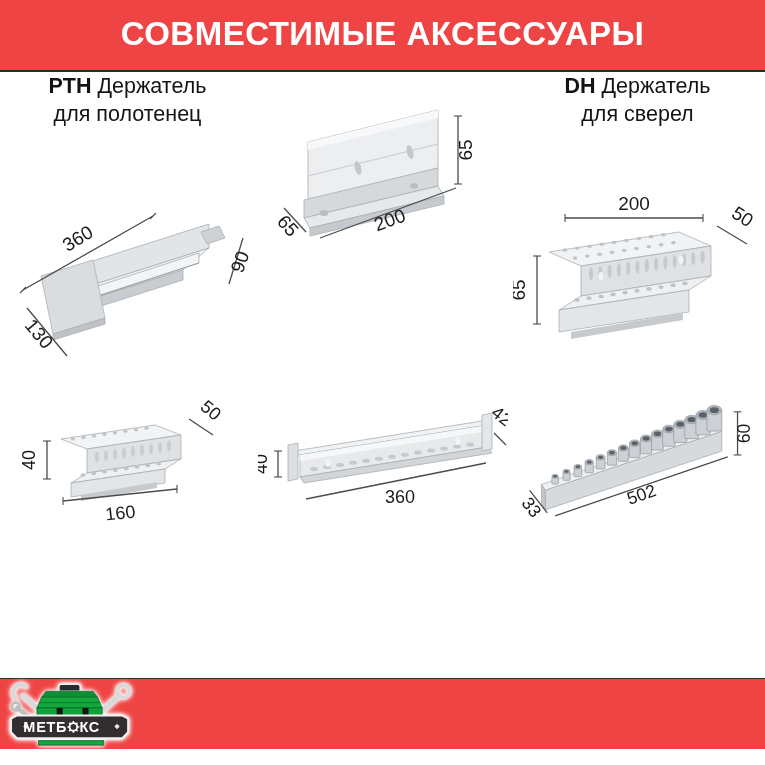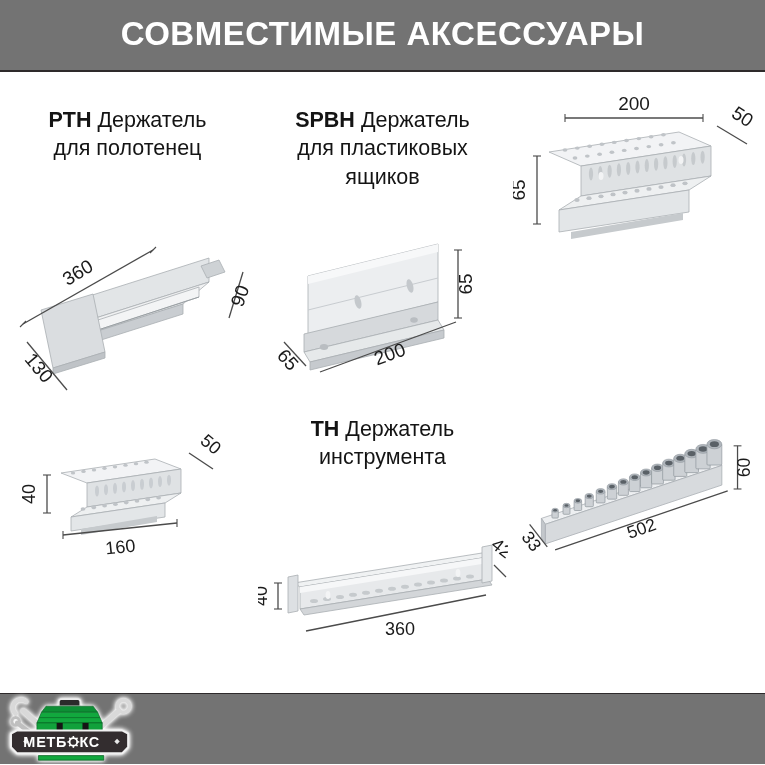--- a/index.html
+++ b/index.html
@@ -1,31 +1,31 @@
 <!DOCTYPE html>
 <html><head>
 <meta charset="utf-8">
 <style>
   html,body{margin:0;padding:0;background:#fff;}
   .canvas{position:relative;width:765px;height:765px;background:#ffffff;overflow:hidden;
           font-family:"Liberation Sans",sans-serif;margin:0 auto;}
   
-  .bar{position:absolute;left:0;right:0;background:#737373;}
+  .bar{position:absolute;left:0;right:0;background:#ef4444;}
   .bar.top{top:0;height:70px;border-bottom:2px solid #2e2a2b;}
-  .bar.bottom{bottom:1px;height:70px;border-top:1px solid #2e2a2b;padding-left:36px;}
+  .bar.bottom{bottom:16px;height:70px;border-top:1px solid #2e2a2b;padding-left:36px;}
   .title{width:100%;text-align:center;line-height:68px;color:#ffffff;font-size:33px;
          font-weight:800;letter-spacing:.5px;white-space:nowrap;}
   
   .rows{position:absolute;top:72px;left:0;right:0;}
   .prow{display:grid;grid-template-columns:repeat(3,255px);}
   .cell{display:flex;flex-direction:column;align-items:center;}
   .phead{text-align:center;font-size:21.5px;line-height:1.32;color:#141414;}
   .pcode{font-weight:800;}
   .pname{white-space:pre-line;}
-  .r1 .phead{padding-top:34px;height:100px;}
+  .r1 .phead{height:100px;}
   .r2 .phead{padding-top:14px;height:84px;}
   .w230{max-width:230px}.w245{max-width:245px}.w220{max-width:220px}
   .w175{max-width:175px}.w250{max-width:250px}
   svg.pimg{display:block;}
   
   .p{stroke:#a9aeb3;stroke-width:.8;}
   .dim{stroke:#4b4b4b;stroke-width:1.3;fill:none;}
   .tick{stroke:#4b4b4b;stroke-width:1.1;}
   text.dt{font-family:"Liberation Sans",sans-serif;font-size:19px;fill:#1a1a1a;text-anchor:middle;}
   text.dt2{font-family:"Liberation Sans",sans-serif;font-size:18px;fill:#1a1a1a;text-anchor:middle;}
@@ -72,26 +72,20 @@
             <text class="dt" x="78" y="72" transform="rotate(-31 78 72)">360</text>
             <line class="dim" x1="240" y1="66" x2="226" y2="112"></line>
             <text class="dt" x="243" y="92" transform="rotate(-70 243 92)">90</text>
             <line class="dim" x1="24" y1="136" x2="64" y2="184"></line>
             <text class="dt" x="31" y="166" transform="rotate(50 31 166)">130</text>
           </g>
         </svg>
       </div>
 
       <div class="cell">
-        <div class="phead w245">
-          <span class="pcode">SPBH</span>
-          <span class="pname">Держатель
-для пластиковых
-ящиков</span>
-        </div>
         <svg class="pimg" width="250" height="195" viewBox="0 0 250 195">
           <g>
             <polygon class="p" points="50,70 180,38 180,96 50,128" fill="#eceef0"></polygon>
             <polygon points="50,70 180,38 180,46 50,78" fill="#f7f8f9"></polygon>
             <line x1="50" y1="104" x2="180" y2="72" stroke="#c8ccd0" stroke-width="1"></line>
             <polygon class="p" points="46,128 180,96 180,114 46,146" fill="#d6d9dc"></polygon>
             <polygon class="p" points="46,146 180,114 186,124 52,156" fill="#e6e9ea"></polygon>
             <polygon class="p" points="52,156 186,124 186,132 52,164" fill="#c6cace"></polygon>
             <ellipse cx="100" cy="96" rx="3.2" ry="7" transform="rotate(-14 100 96)" fill="#c4c8cc"></ellipse>
             <ellipse cx="152" cy="80" rx="3.2" ry="7" transform="rotate(-14 152 80)" fill="#c4c8cc"></ellipse>
@@ -105,20 +99,25 @@
             <text class="dt" x="214" y="78" transform="rotate(-90 214 78)">65</text>
             <line class="dim" x1="62" y1="166" x2="198" y2="116"></line>
             <text class="dt" x="134" y="154" transform="rotate(-20 134 154)">200</text>
             <line class="dim" x1="26" y1="136" x2="48" y2="160"></line>
             <text class="dt" x="25" y="158" transform="rotate(48 25 158)">65</text>
           </g>
         </svg>
       </div>
 
       <div class="cell">
+        <div class="phead w220">
+          <span class="pcode">DH</span>
+          <span class="pname">Держатель
+для сверел</span>
+        </div>
         <svg class="pimg" width="250" height="195" viewBox="0 0 250 195">
           <g>
             <polygon class="p" points="36,80 166,60 198,74 68,94" fill="#f2f3f5"></polygon>
             <g>
                 <ellipse cx="52" cy="78" rx="2.4" ry="1.7" fill="#c0c4c8"></ellipse>
                 <ellipse cx="64.3" cy="76.1" rx="2.4" ry="1.7" fill="#c0c4c8"></ellipse>
                 <ellipse cx="76.6" cy="74.2" rx="2.4" ry="1.7" fill="#c0c4c8"></ellipse>
                 <ellipse cx="88.9" cy="72.3" rx="2.4" ry="1.7" fill="#c0c4c8"></ellipse>
                 <ellipse cx="101.2" cy="70.4" rx="2.4" ry="1.7" fill="#c0c4c8"></ellipse>
                 <ellipse cx="113.5" cy="68.5" rx="2.4" ry="1.7" fill="#c0c4c8"></ellipse>
@@ -239,25 +238,20 @@
             <text class="dt2" x="32" y="93" transform="rotate(-90 32 93)">40</text>
             <line class="dim" x1="60" y1="134" x2="174" y2="122"></line>
             <line class="tick" x1="60" y1="130" x2="60" y2="138"></line>
             <line class="tick" x1="174" y1="118" x2="174" y2="126"></line>
             <text class="dt2" x="118" y="152" transform="rotate(-6 118 152)">160</text>
           </g>
         </svg>
       </div>
 
       <div class="cell">
-        <div class="phead w220">
-          <span class="pcode">TH</span>
-          <span class="pname">Держатель
-инструмента</span>
-        </div>
         <svg class="pimg" width="250" height="168" viewBox="0 0 250 168">
           <g>
             <polygon class="p" points="36,84 224,54 230,58 42,88" fill="#f0f2f3"></polygon>
             <polygon class="p" points="42,88 230,58 230,80 42,110" fill="#e7e9eb"></polygon>
             <polygon points="42,88 230,58 230,64 42,94" fill="#f6f7f8"></polygon>
             <g>
                 <ellipse cx="56" cy="102" rx="4.0" ry="2.0" fill="#c6cacd"></ellipse>
                 <ellipse cx="69" cy="99.95" rx="4.0" ry="2.0" fill="#c6cacd"></ellipse>
                 <ellipse cx="82" cy="97.9" rx="4.0" ry="2.0" fill="#c6cacd"></ellipse>
                 <ellipse cx="95" cy="95.85" rx="4.0" ry="2.0" fill="#c6cacd"></ellipse>

